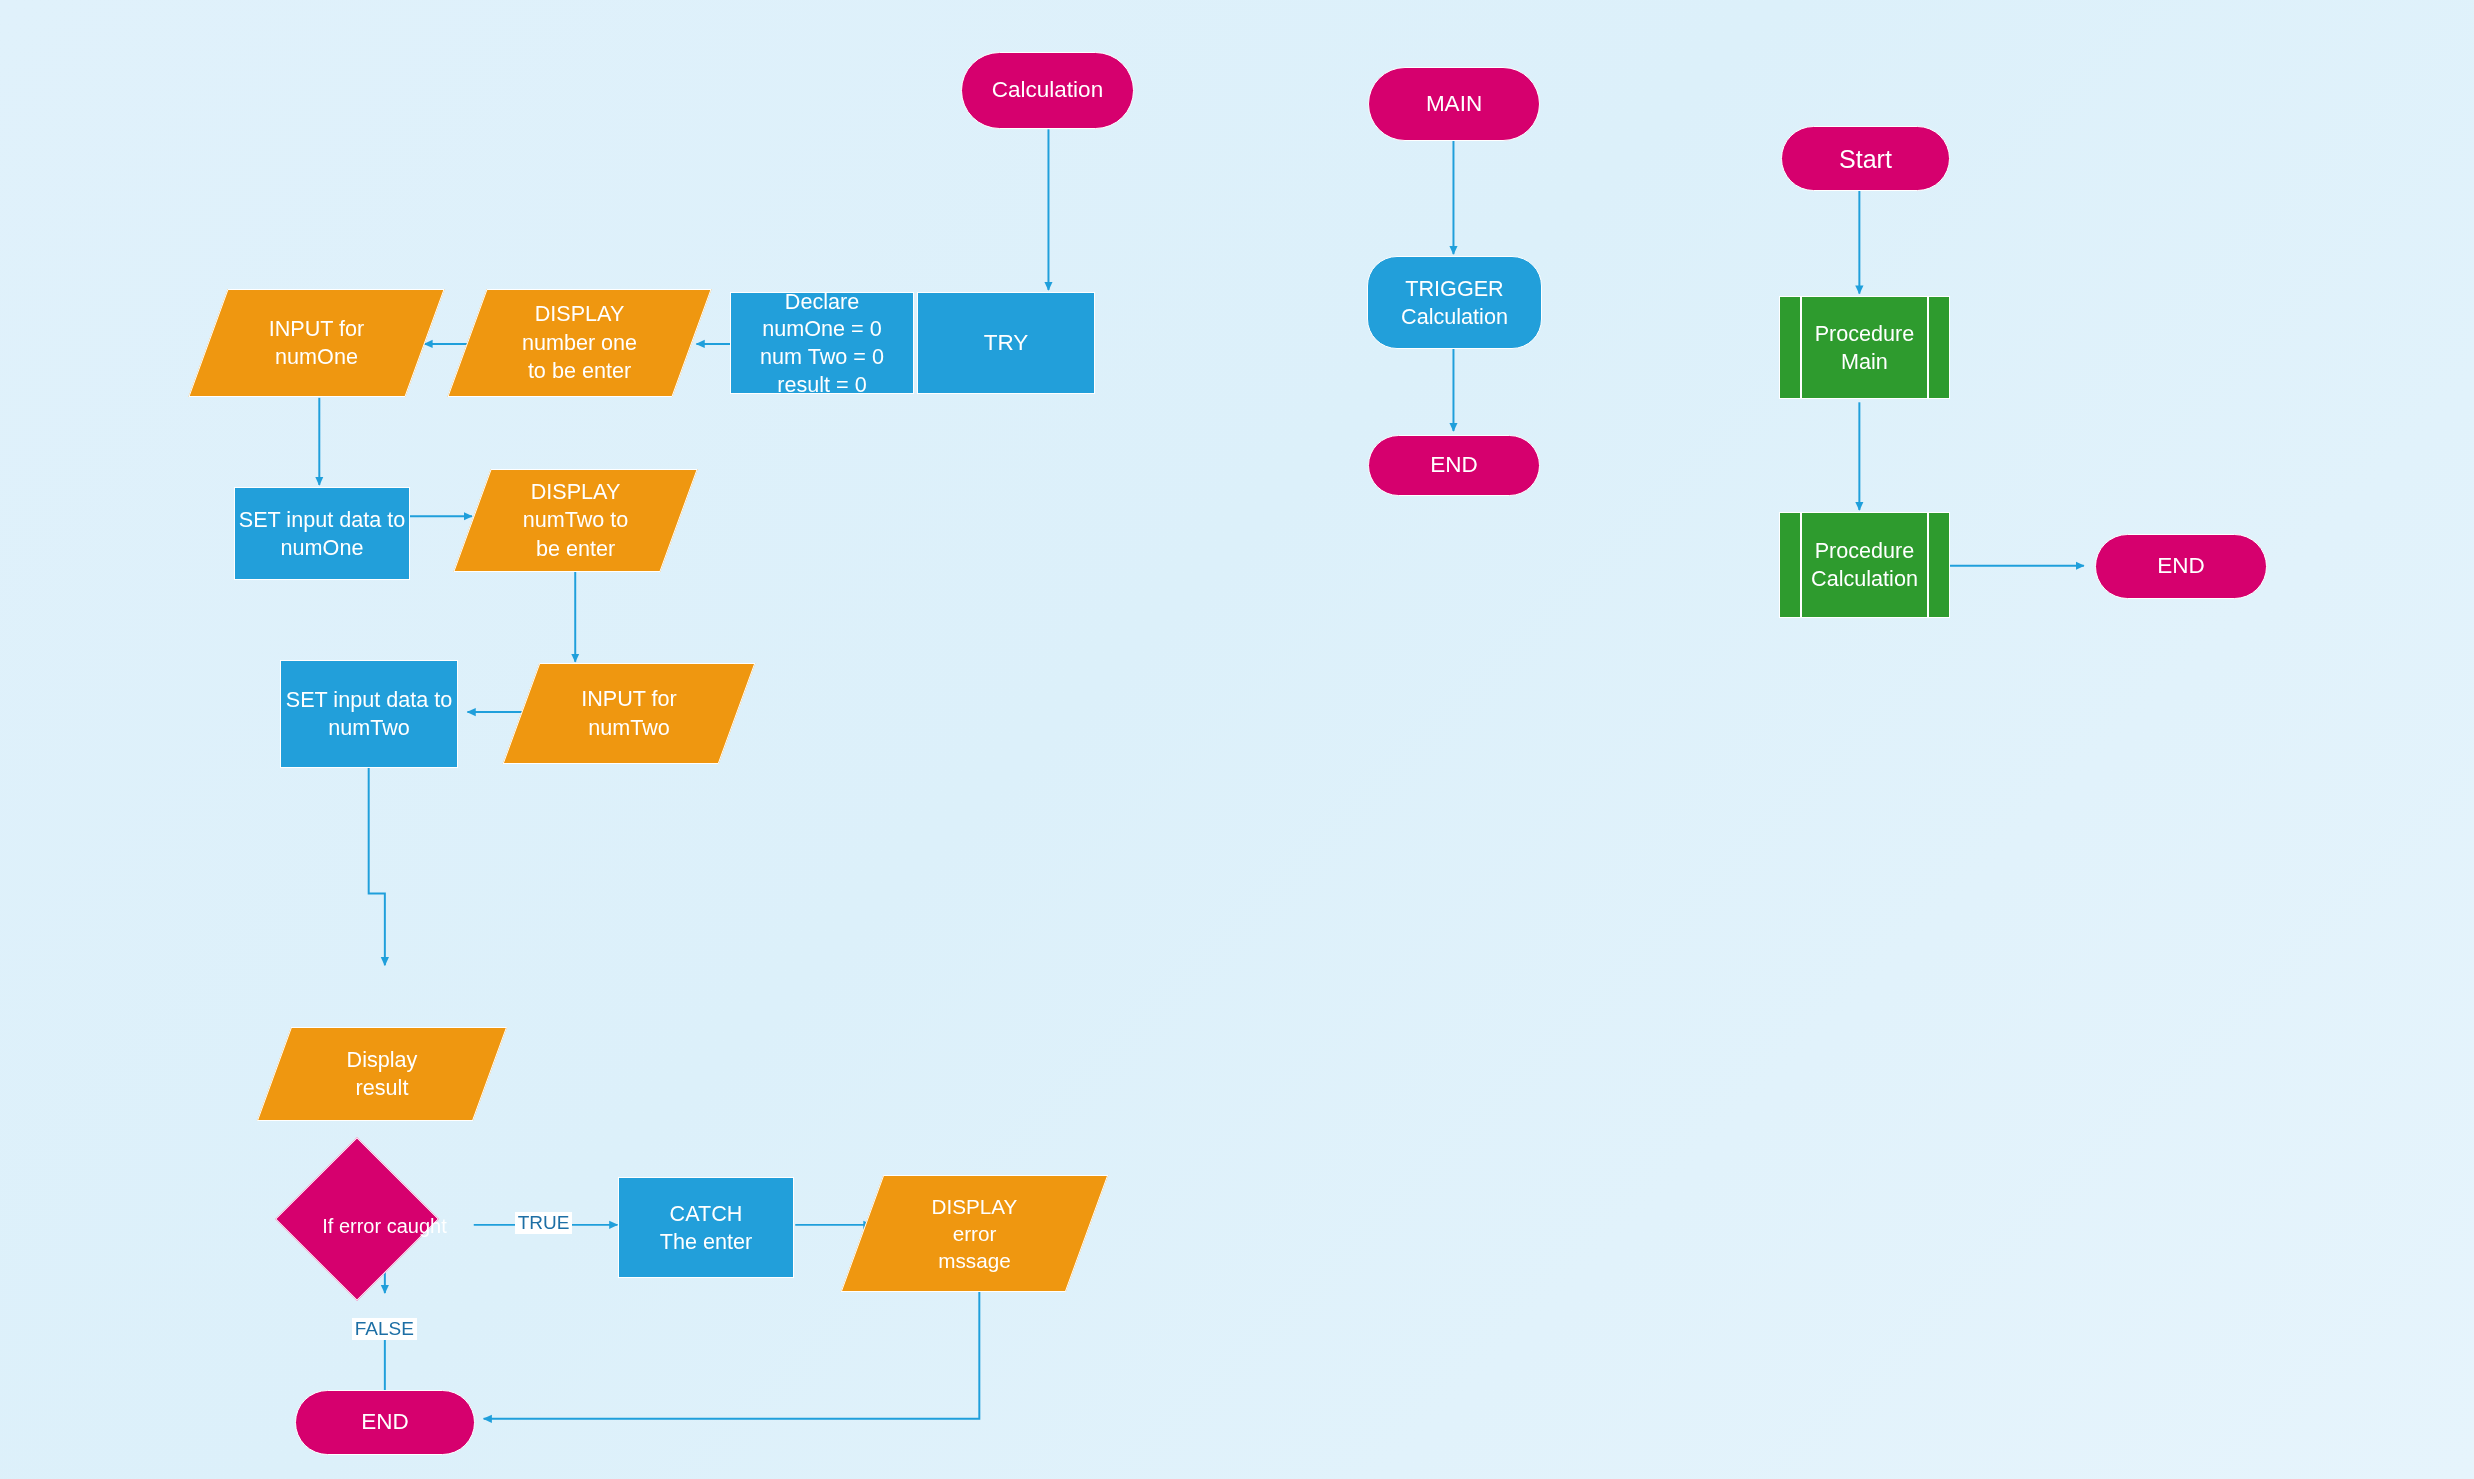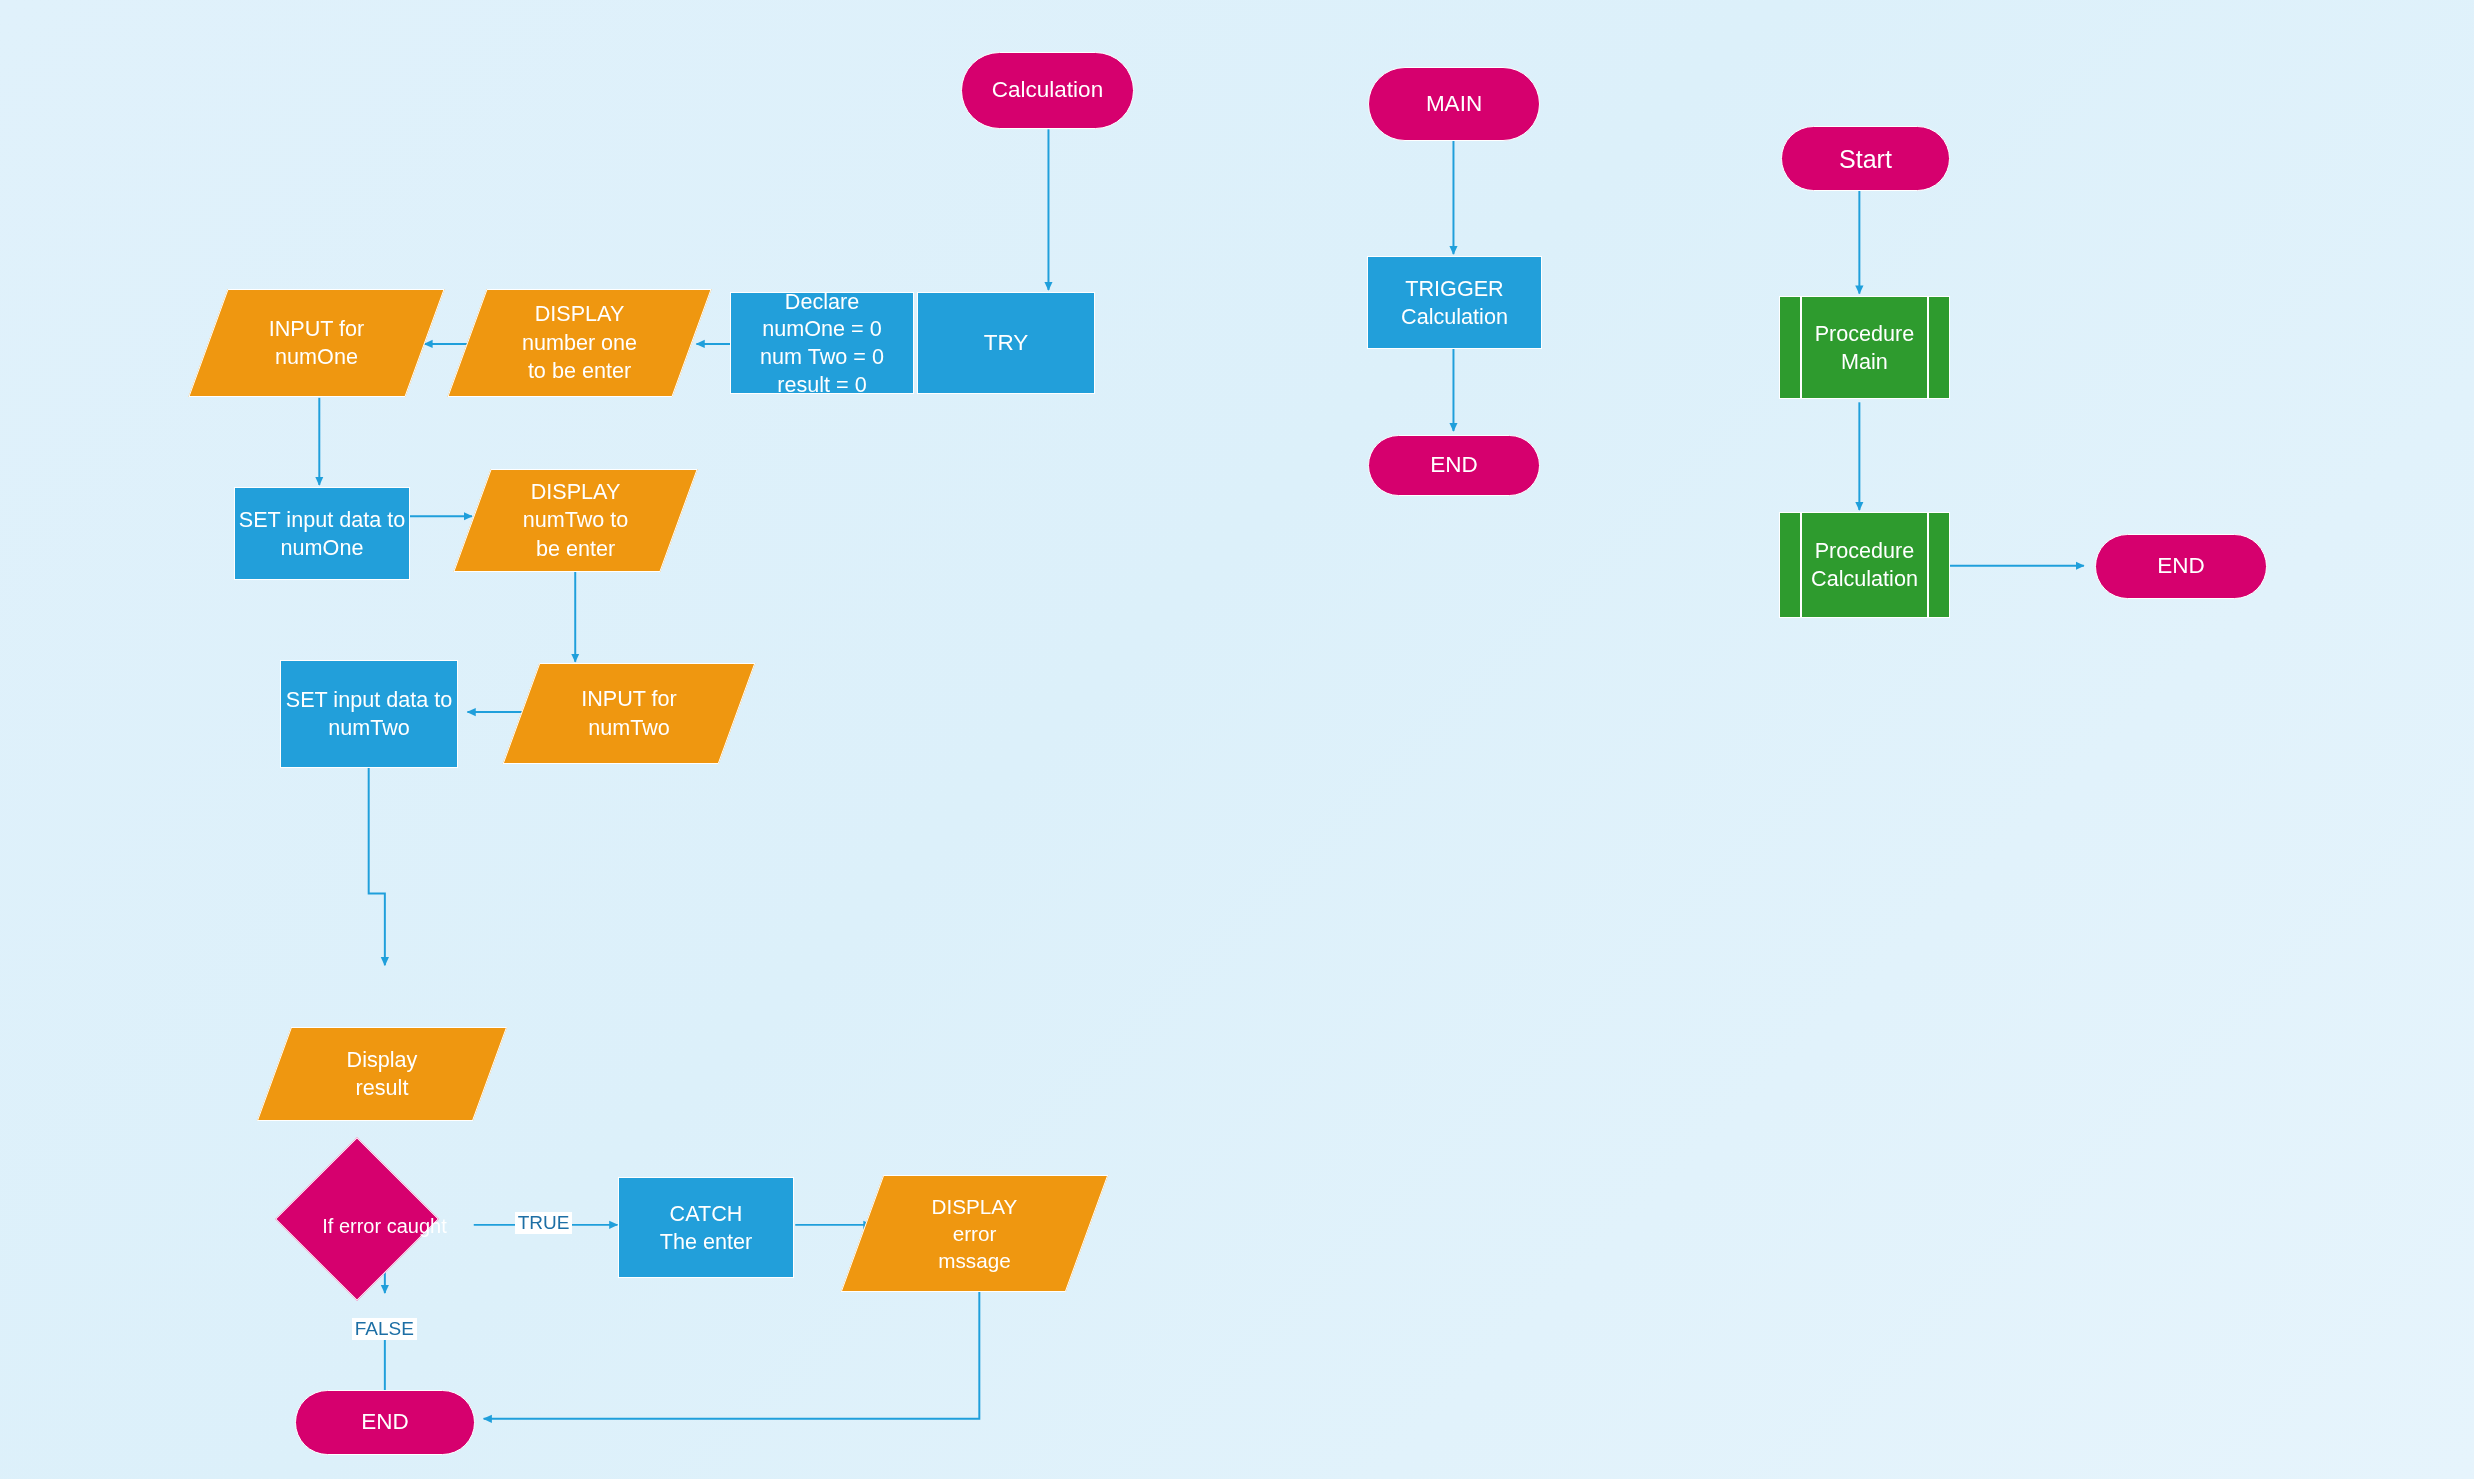--- a/index.html
+++ b/index.html
@@ -238,21 +238,21 @@
     <div class="io-shape"></div>
     <div class="io-label" style="font-size:20.7px;">DISPLAY
 error
 mssage</div>
   </div>
 
   <div class="node terminator" style="left:295px; top:1390px; width:180px; height:65px; font-size:22.5px;">END</div>
 
   <div class="node terminator" style="left:1368px; top:67px; width:172px; height:74px; font-size:22.5px;">MAIN</div>
 
-  <div class="node process" style="left:1367px; top:256px; width:175px; height:93px; font-size:21.6px;">TRIGGER
+  <div class="node process" style="left:1367px; top:256px; width:175px; height:93px; font-size:21.6px;border-radius:30px;">TRIGGER
 Calculation</div>
 
   <div class="node terminator" style="left:1368px; top:435px; width:172px; height:61px; font-size:22.5px;">END</div>
 
   <div class="node terminator" style="left:1781px; top:126px; width:169px; height:65px; font-size:25px;">Start</div>
 
   <div class="predefined" style="left:1779px; top:296px; width:171px; height:103px;">
     <div class="bar" style="left:20px;"></div>
     <div class="bar" style="right:20px;"></div>
     <div class="pp-inner" style="font-size:21.6px;">Procedure

